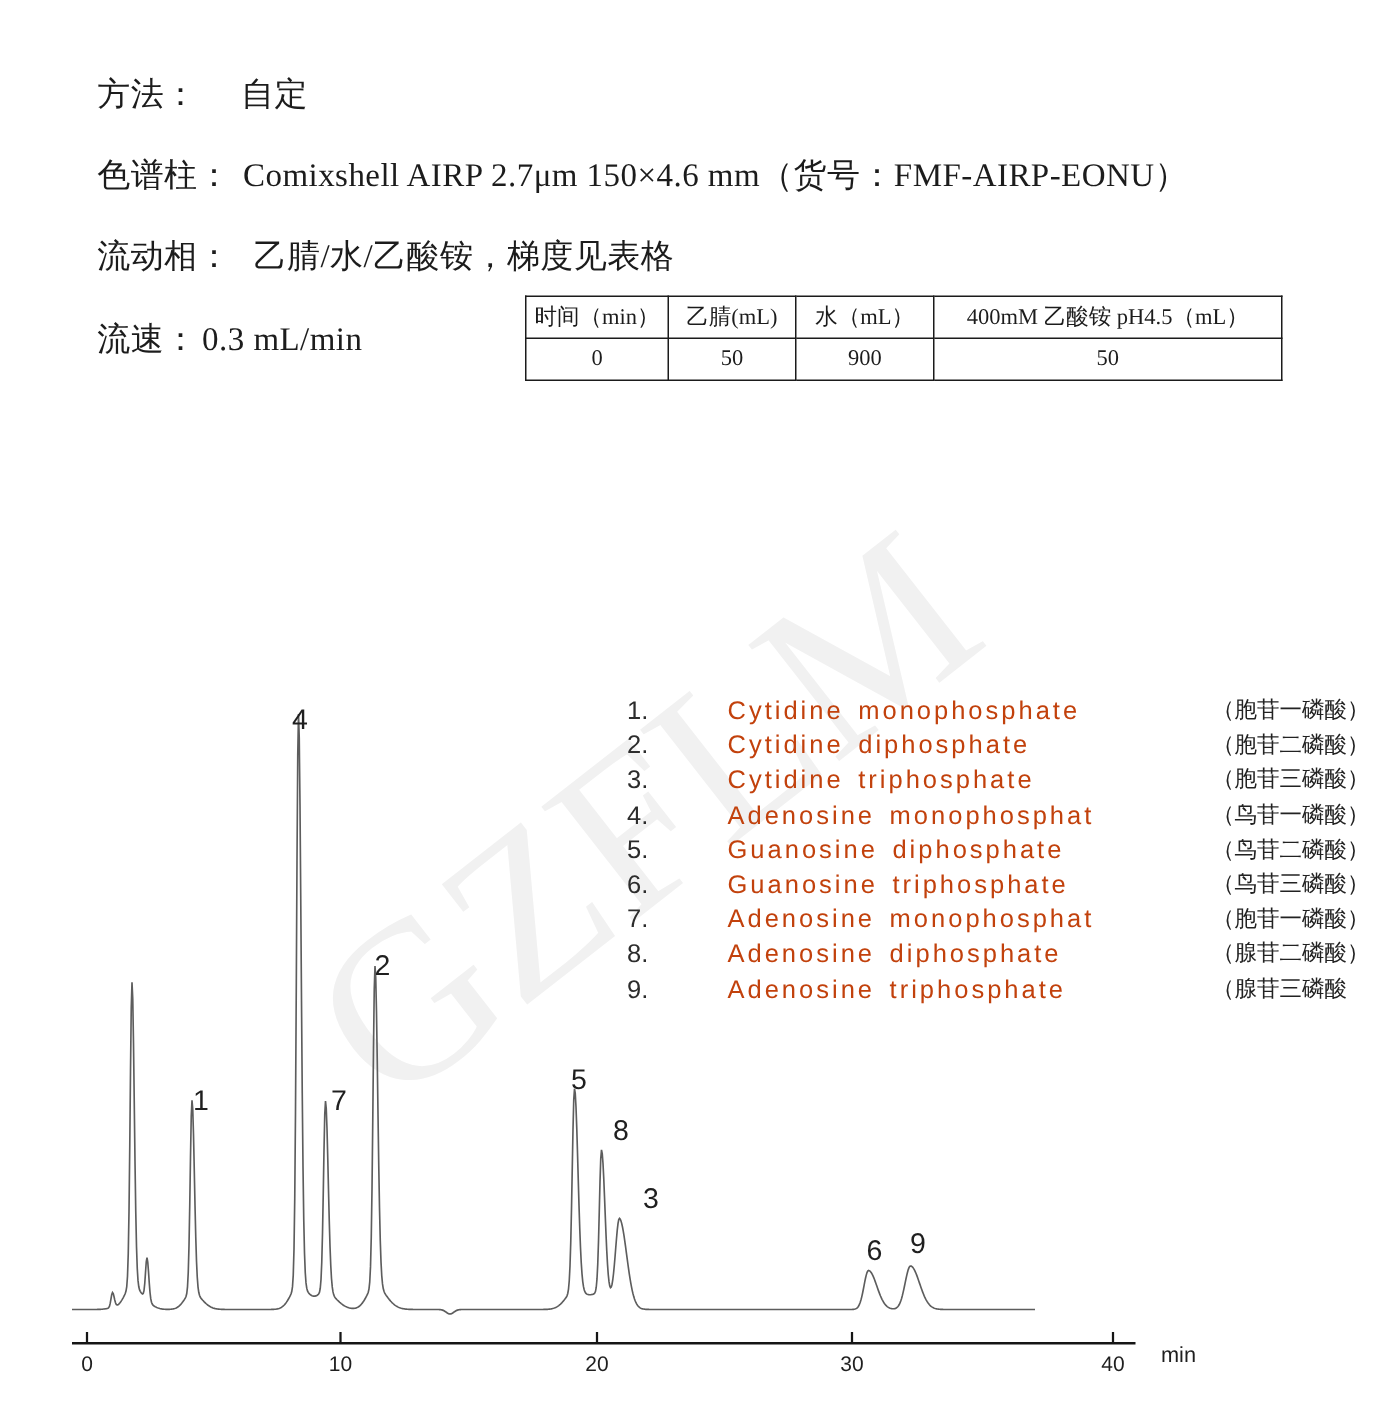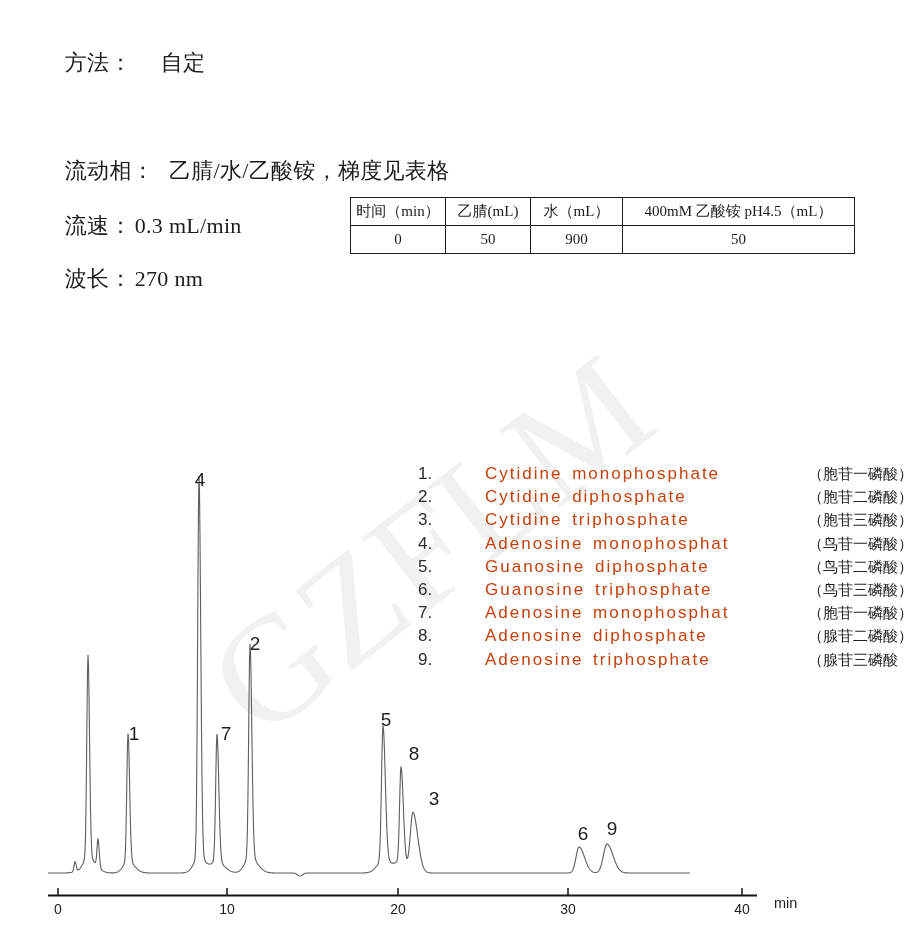--- a/index.html
+++ b/index.html
@@ -36,28 +36,28 @@
 <body>
 
 <div class="page">
   <div class="watermark">GZFLM</div>
 
   <div class="content">
 
     <div class="doc-line" id="line-0">
       <span class="lab">方法：</span><span class="val">自定</span>
     </div>
+    <div class="doc-line" id="line-1">
+      <span class="lab">色谱柱：</span><span class="val">Comixshell AIRP 2.7μm 150×4.6 mm（货号：FMF-AIRP-EONU）</span>
+    </div>
     <div class="doc-line" id="line-2">
       <span class="lab">流动相：</span><span class="val">乙腈/水/乙酸铵，梯度见表格</span>
     </div>
     <div class="doc-line" id="line-3">
       <span class="lab">流速：</span><span class="val">0.3 mL/min</span>
-    </div>
-    <div class="doc-line" id="line-4">
-      <span class="lab">波长：</span><span class="val">270 nm</span>
     </div>
 
     <table class="gradient">
       <colgroup>
           <col style="width:95px">
           <col style="width:85px">
           <col style="width:92px">
           <col style="width:232px">
         </colgroup>
       <tbody>

